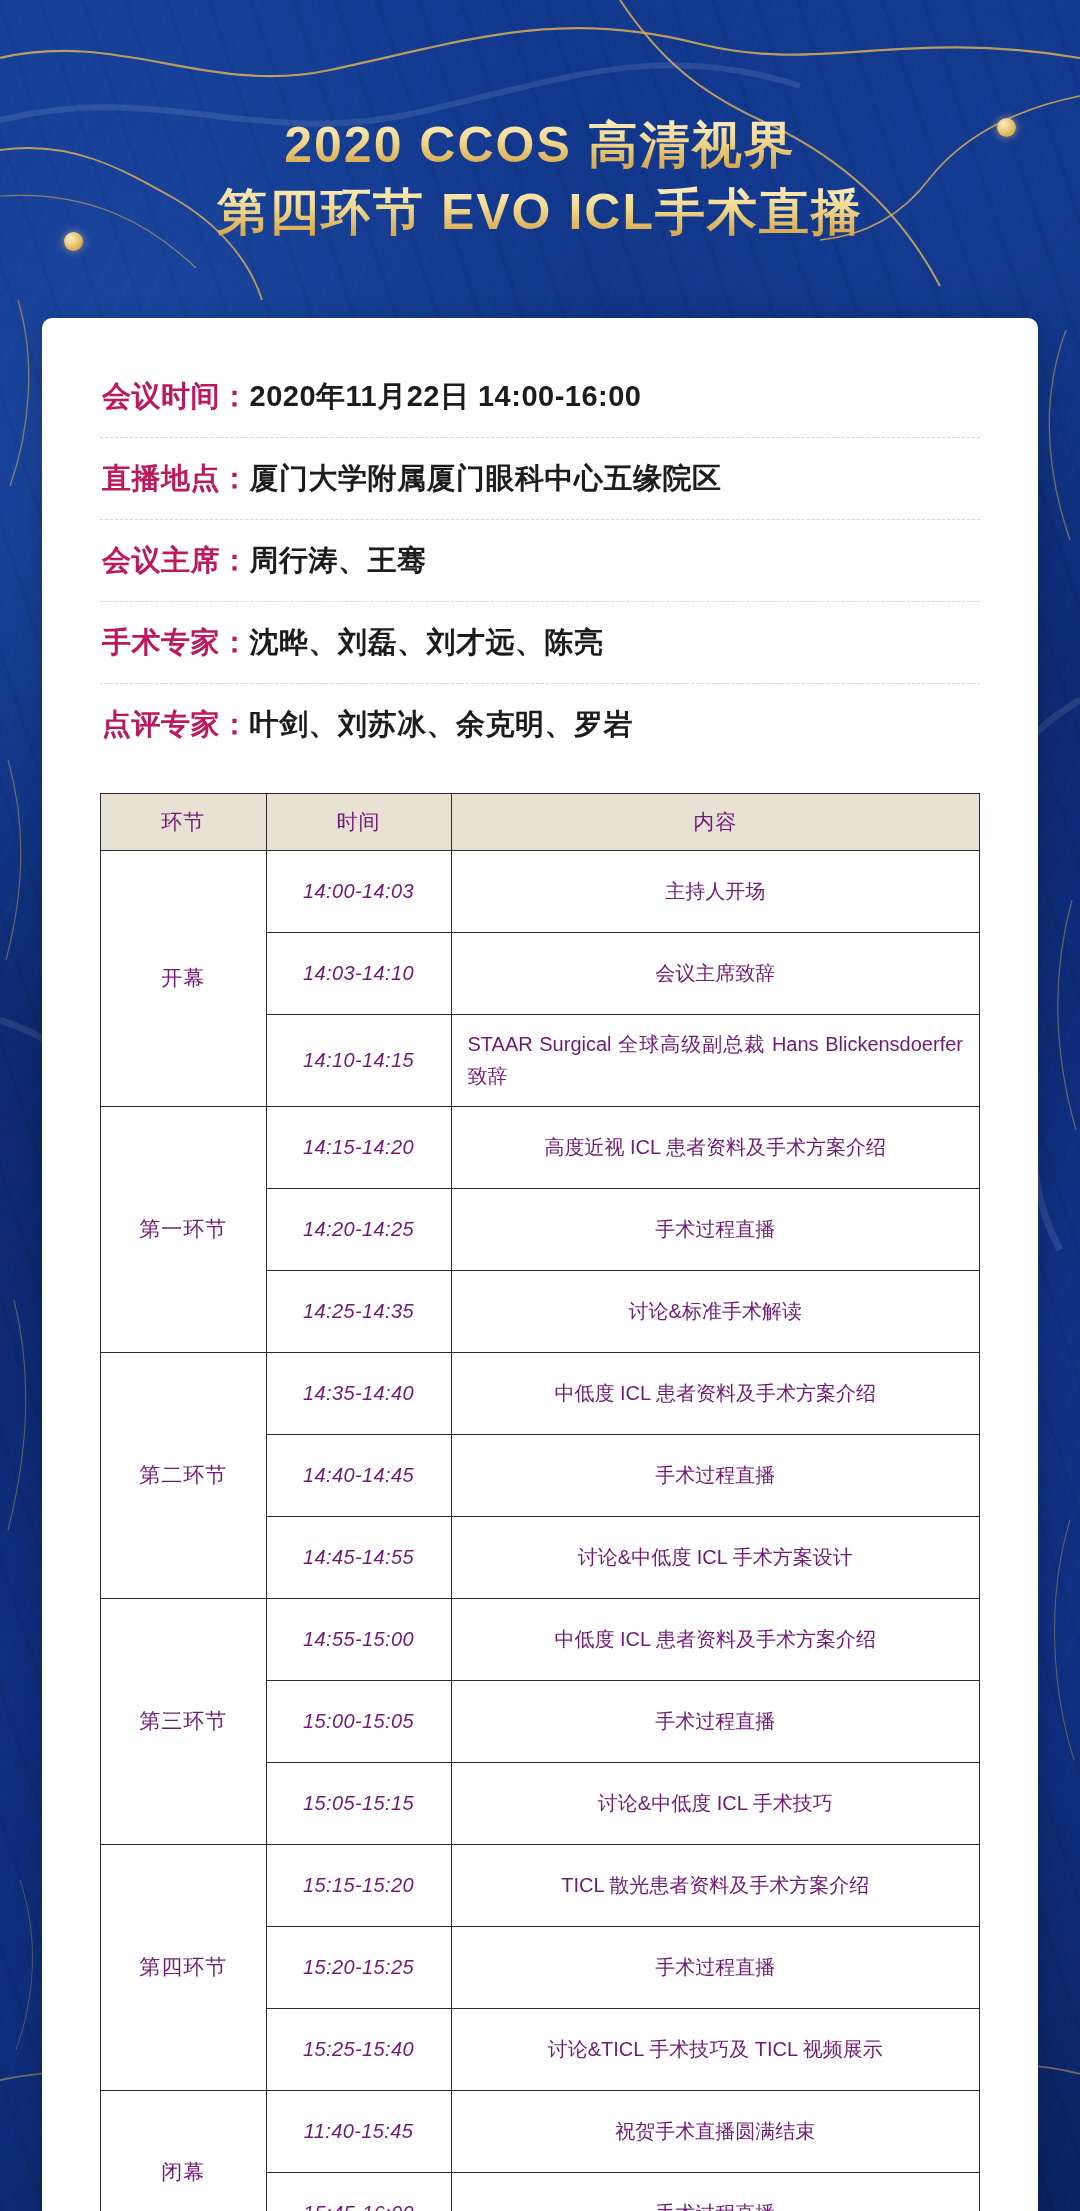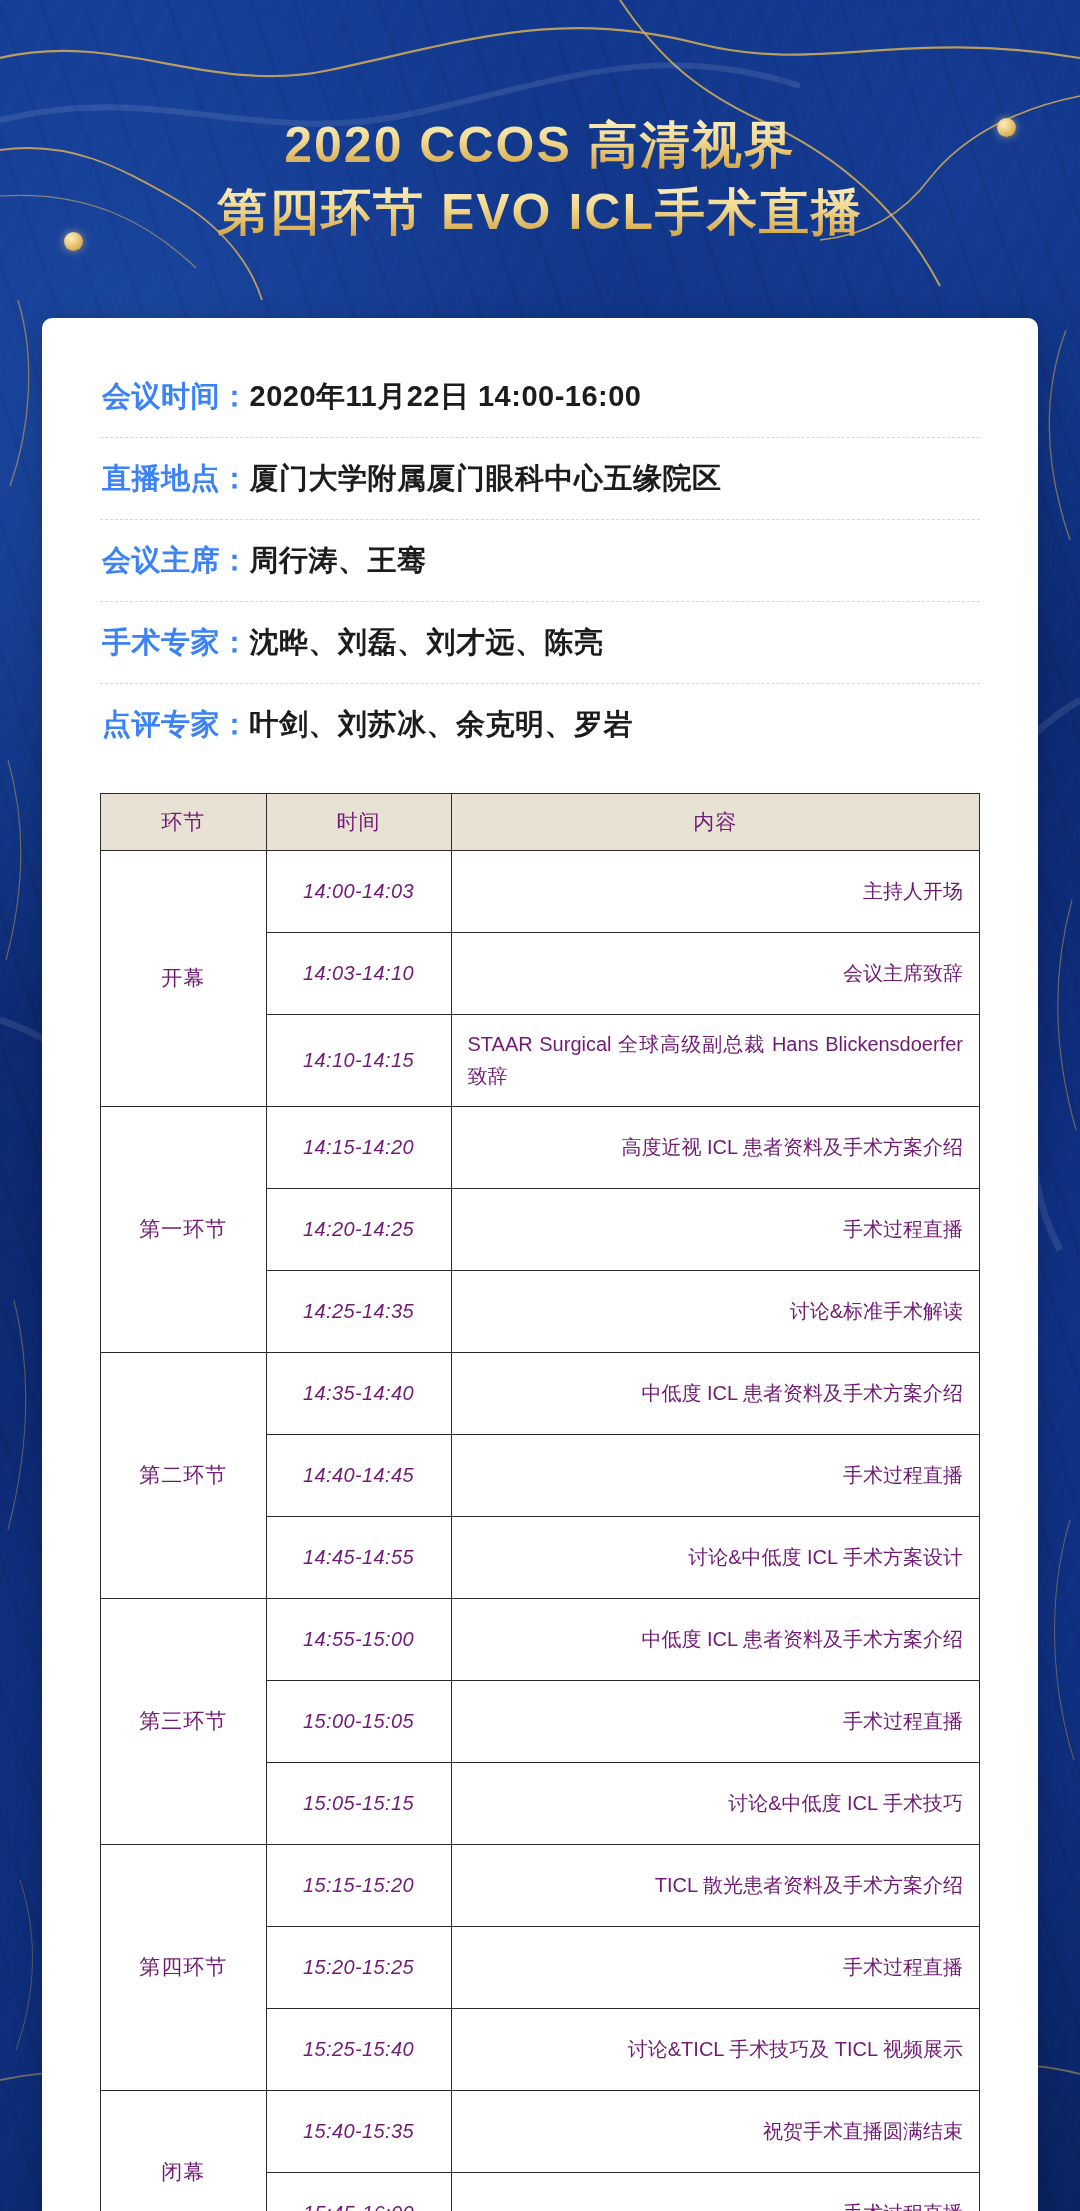--- a/index.html
+++ b/index.html
@@ -93,21 +93,21 @@
   .info-row {
     display: flex;
     align-items: baseline;
     padding: 21px 2px 20px 2px;
     border-bottom: 1px dashed #d6d6d6;
   }
   .info-row:last-child { border-bottom: none; }
   .info-label {
     font-size: 29px;
     font-weight: bold;
-    color: #3b82f6;
+    color: #be185d;
     white-space: nowrap;
     letter-spacing: 0.5px;
   }
   .info-value {
     font-size: 29px;
     font-weight: bold;
     color: #1c1c1c;
     letter-spacing: 0.5px;
   }
 
@@ -146,21 +146,21 @@
     letter-spacing: 1px;
   }
   td.time {
     text-align: center;
     font-size: 20px;
     letter-spacing: 0.4px;
     padding: 29px 4px;
     font-style: italic;
   }
   td.content {
-    text-align: right;
+    text-align: center;
     font-size: 20px;
     padding: 13px 16px;
     line-height: 1.62;
   }
   td.content.justify {
     text-align: justify;
     text-align-last: left;
     margin-top: 13px;
   }
 </style>
@@ -299,21 +299,21 @@
           <tr>
             <td class="time">15:20-15:25</td>
             <td class="content">手术过程直播</td>
           </tr>
           <tr>
             <td class="time">15:25-15:40</td>
             <td class="content">讨论&amp;TICL 手术技巧及 TICL 视频展示</td>
           </tr>
           <tr>
             <td class="seg" rowspan="2">闭幕</td>
-            <td class="time">15:40-15:35</td>
+            <td class="time">11:40-15:45</td>
             <td class="content">祝贺手术直播圆满结束</td>
           </tr>
           <tr>
             <td class="time">15:45-16:00</td>
             <td class="content">手术过程直播</td>
           </tr>
         </tbody>
     </table>
   </div>
 

